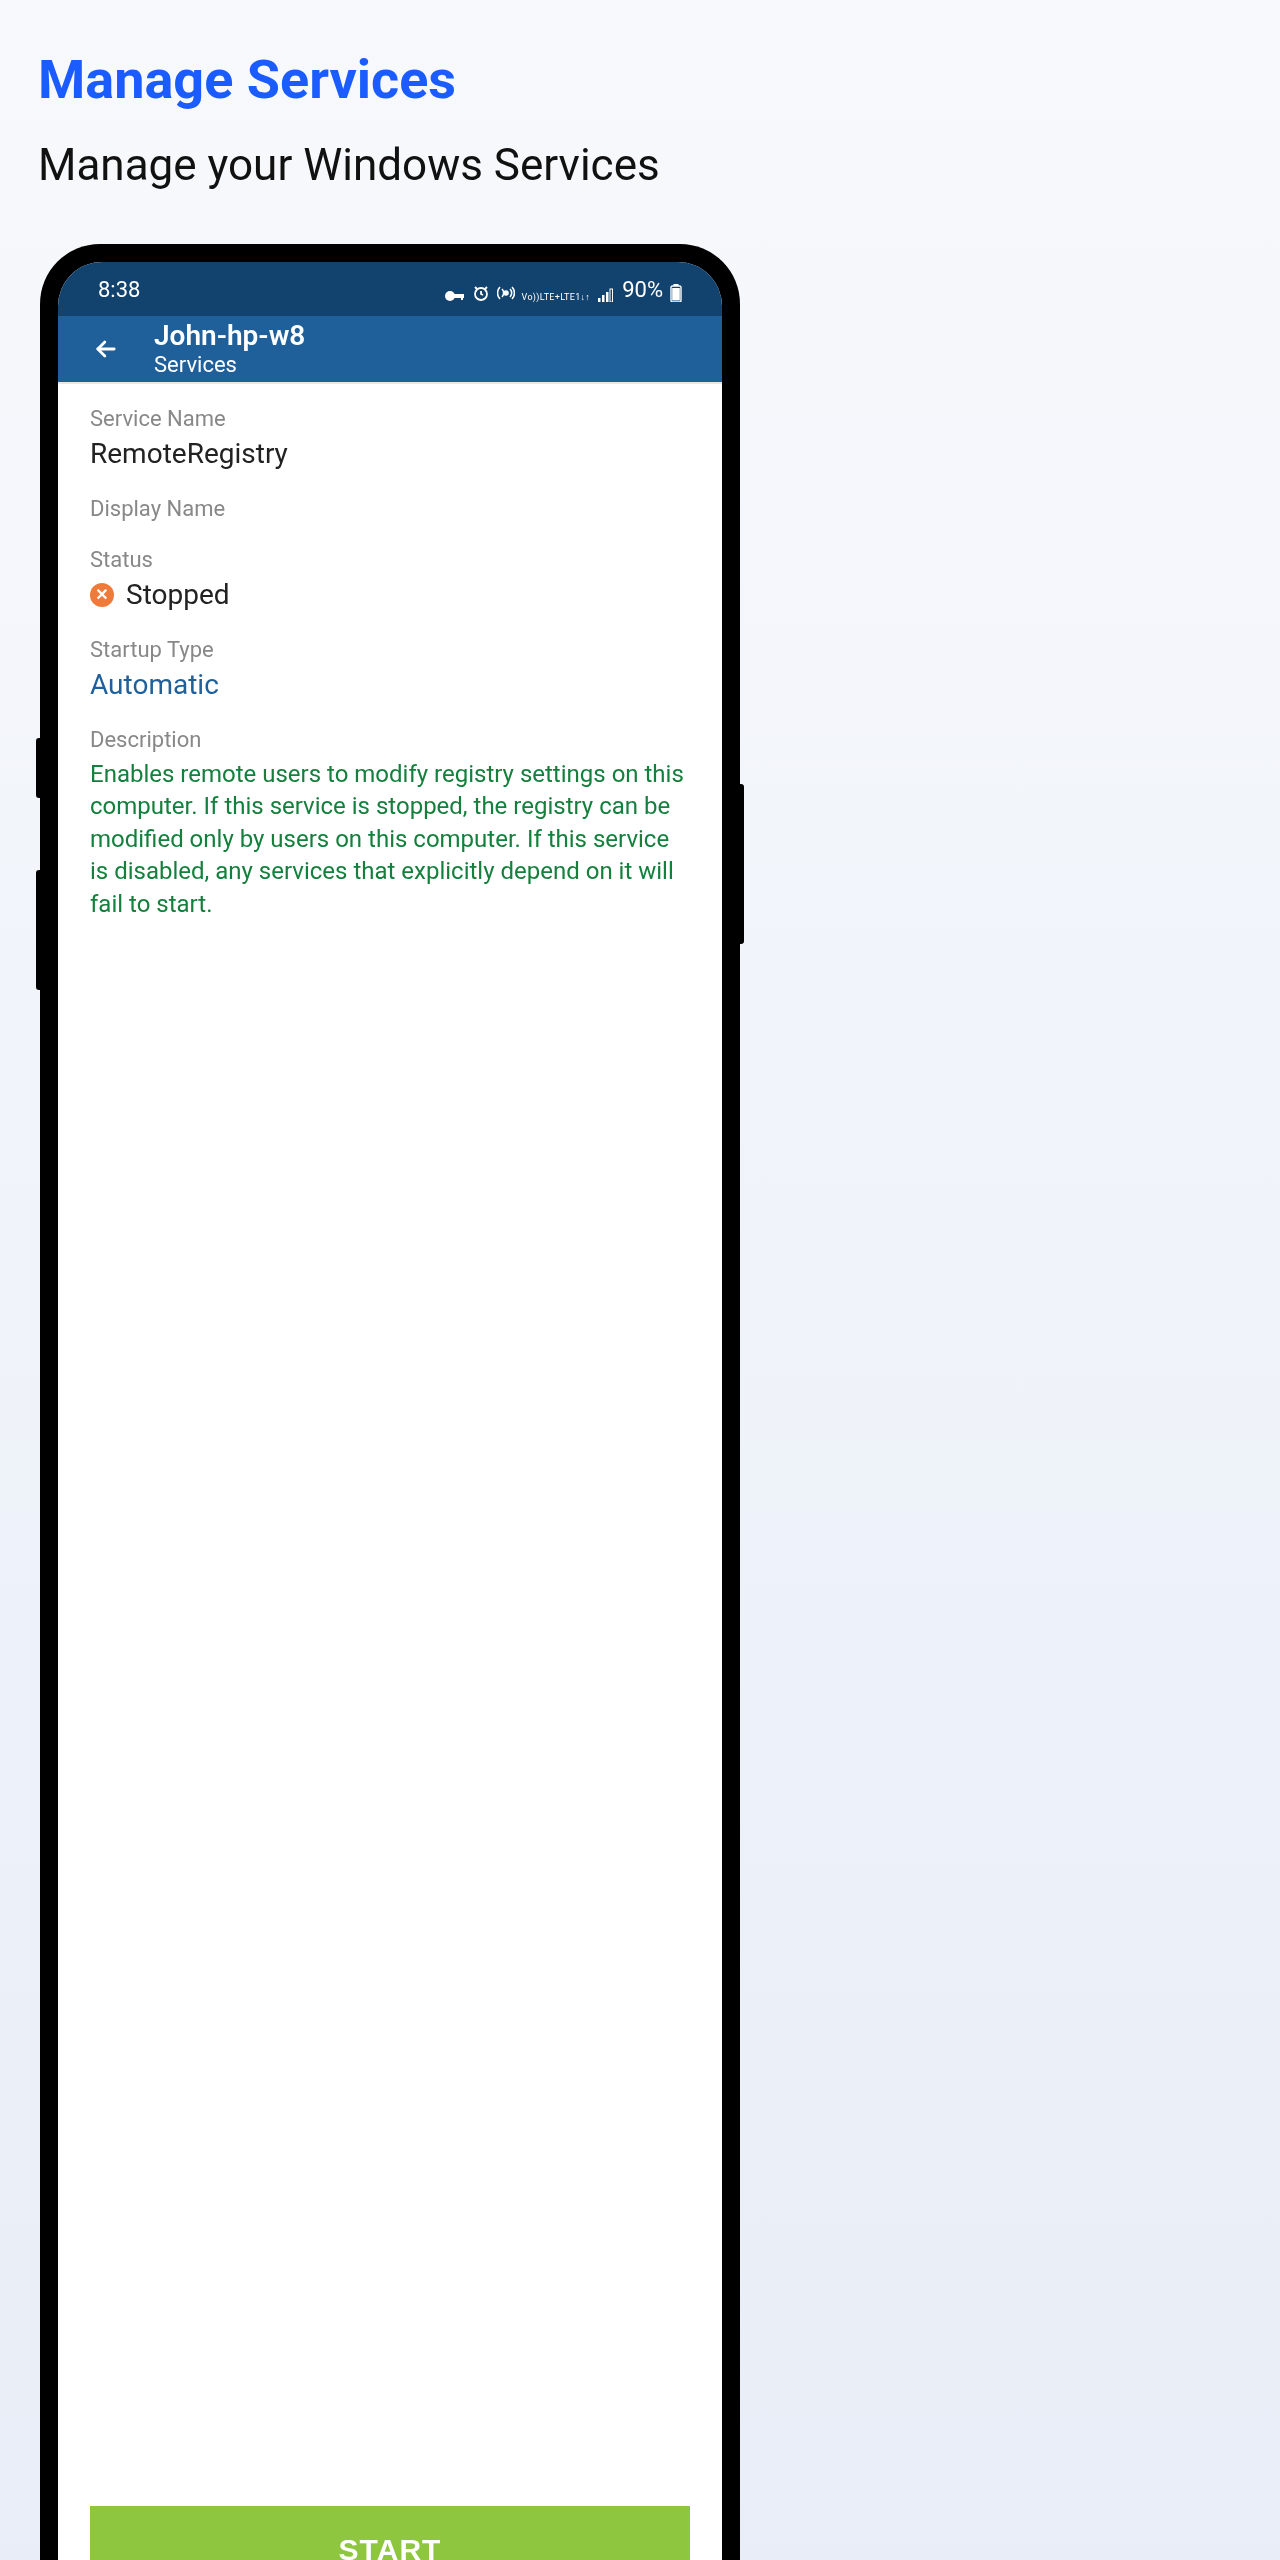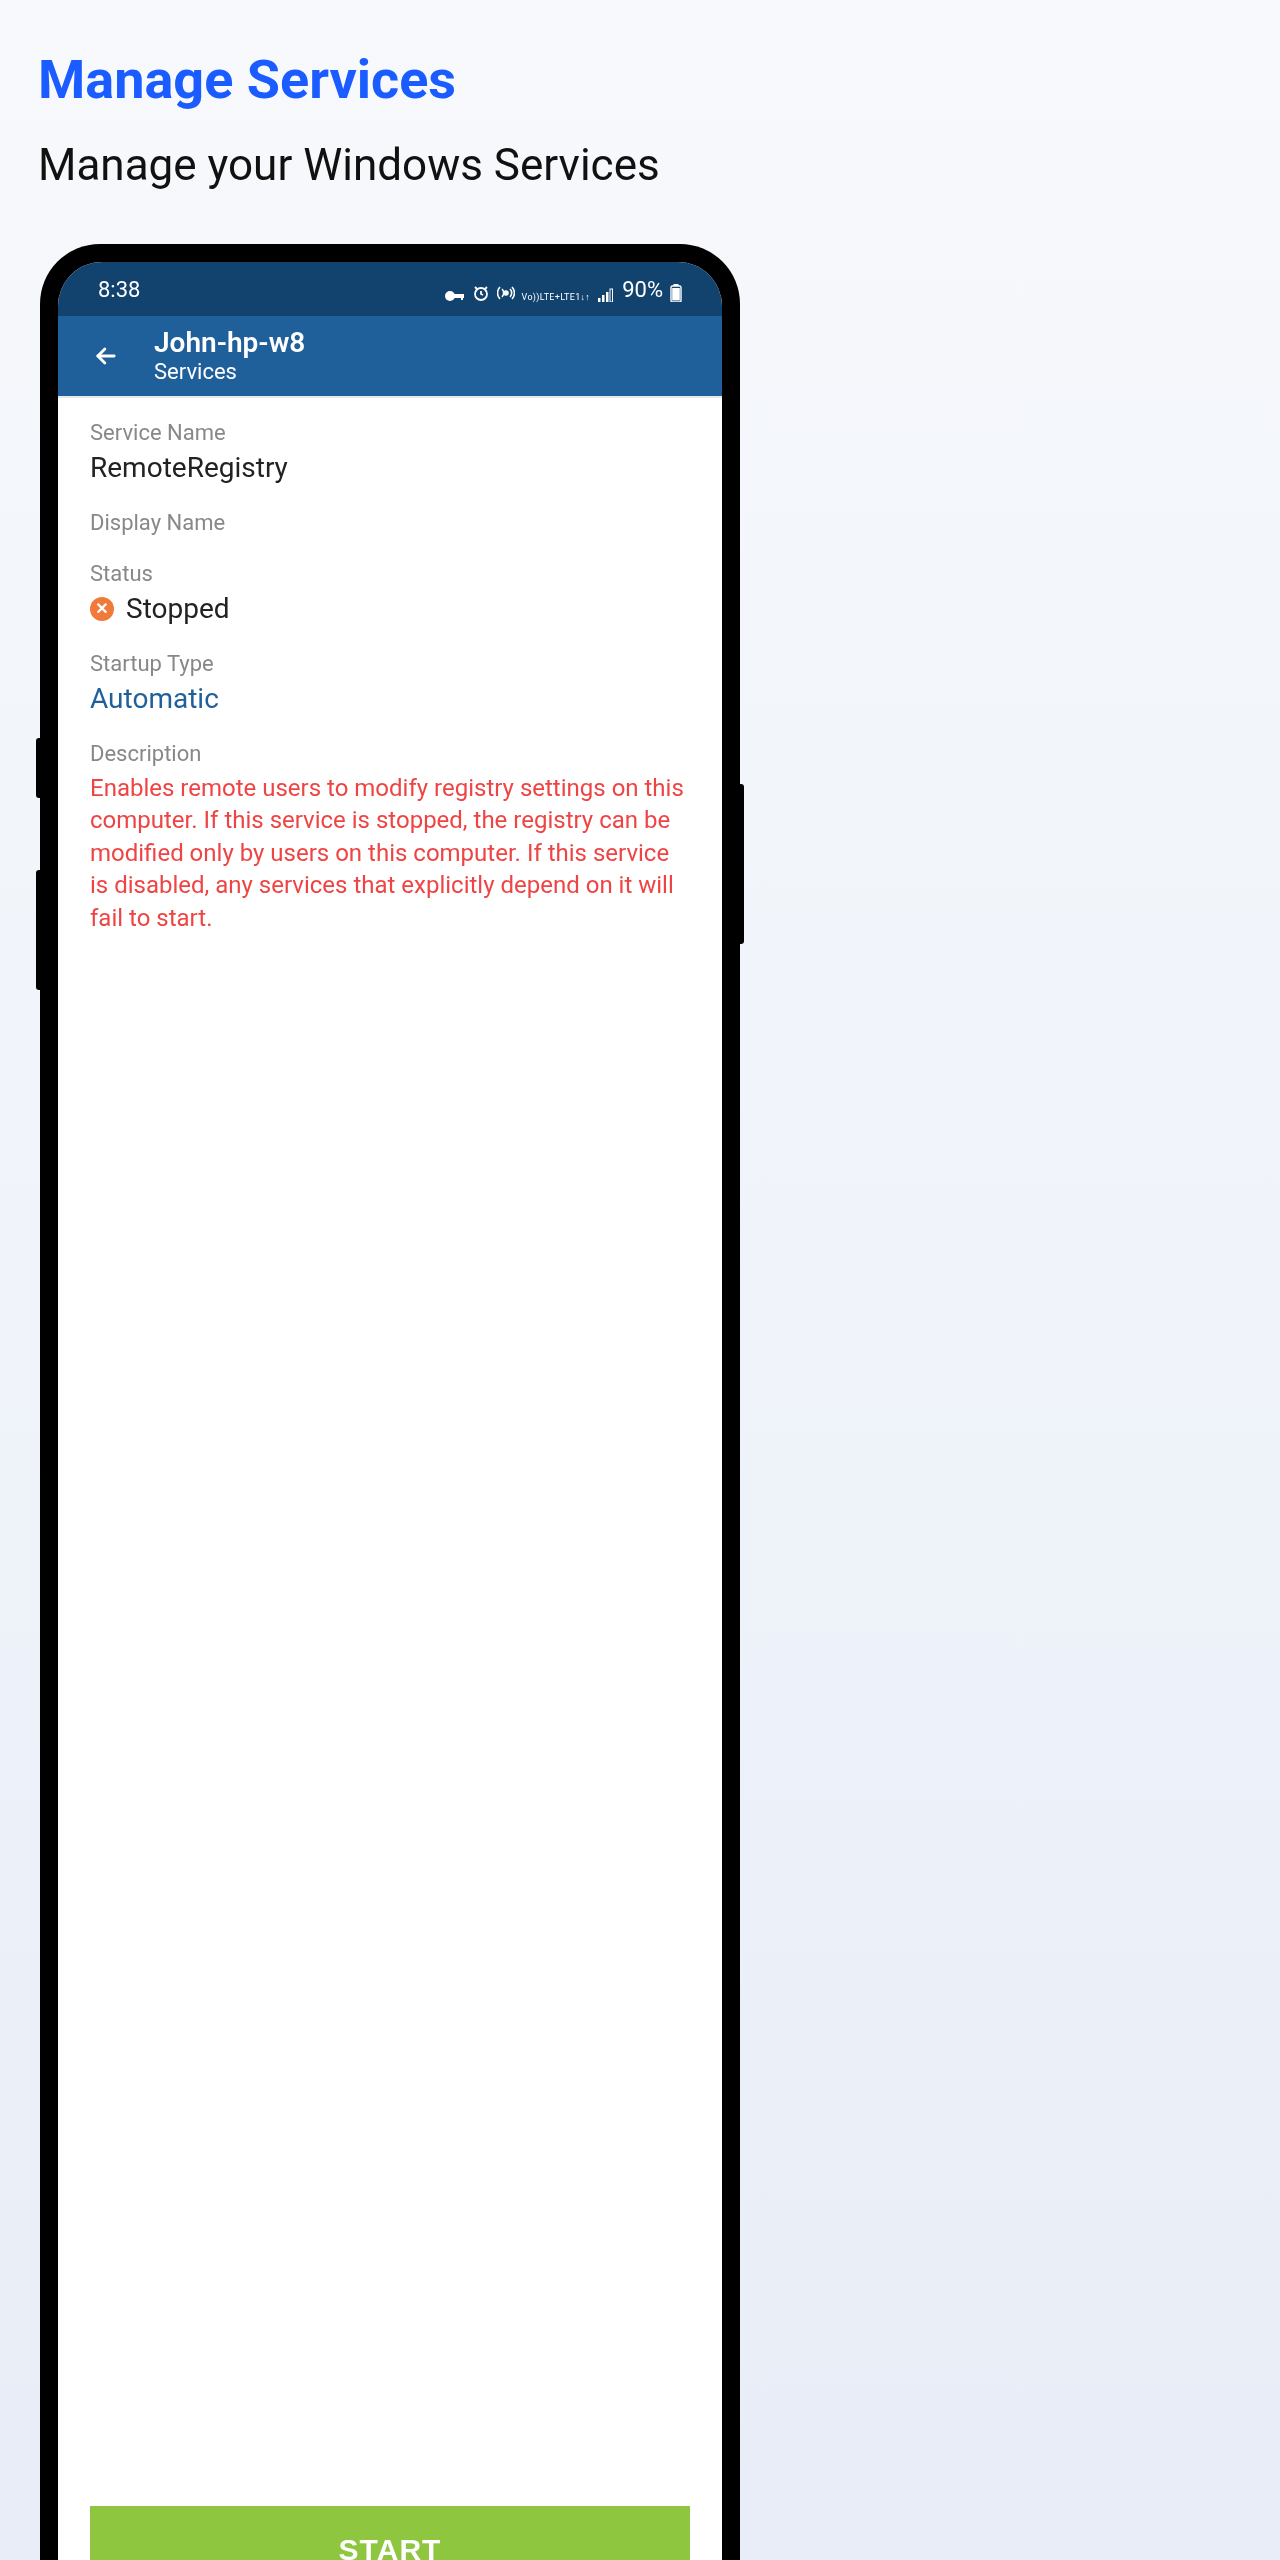--- a/index.html
+++ b/index.html
@@ -53,21 +53,21 @@
       padding: 0 40px 0 40px;
       font-size: 22px;
     }
     .status-left { font-weight: 400; font-size: 22px; }
     .status-right { display: flex; align-items: flex-end; gap: 7px; }
     .status-right span { display: inline-flex; align-items: center; }
     .lte-block { font-size: 9px; line-height: 9px; letter-spacing: 0.3px; }
     .app-bar {
       background: #1f5f9a;
       color: #fff;
-      height: 80px;
+      height: 66px;
       display: flex;
       align-items: center;
       padding: 0 18px;
       gap: 26px;
     }
     .back-btn {
       width: 44px;
       height: 44px;
       display: flex;
       align-items: center;
@@ -103,21 +103,21 @@
       border-radius: 50%;
       background: #f07a3a;
       display: inline-flex;
       align-items: center;
       justify-content: center;
       color: #fff;
       font-size: 16px;
       font-weight: 700;
     }
     .description {
-      color: #ef4444;
+      color: #15803d;
       font-size: 24px;
       line-height: 1.35;
     }
     .start-btn {
       position: absolute;
       left: 32px;
       right: 32px;
       bottom: 32px;
       height: 88px;
       background: #8fc63f;

